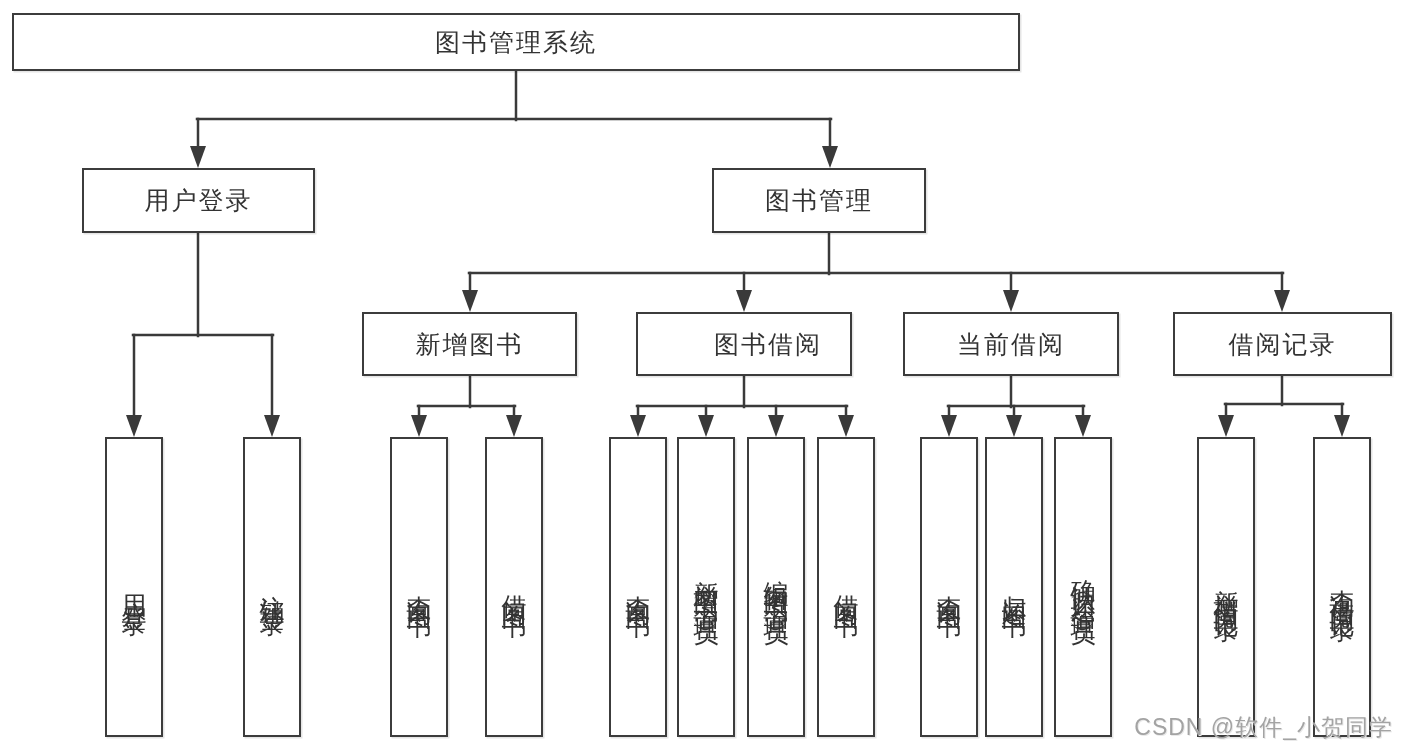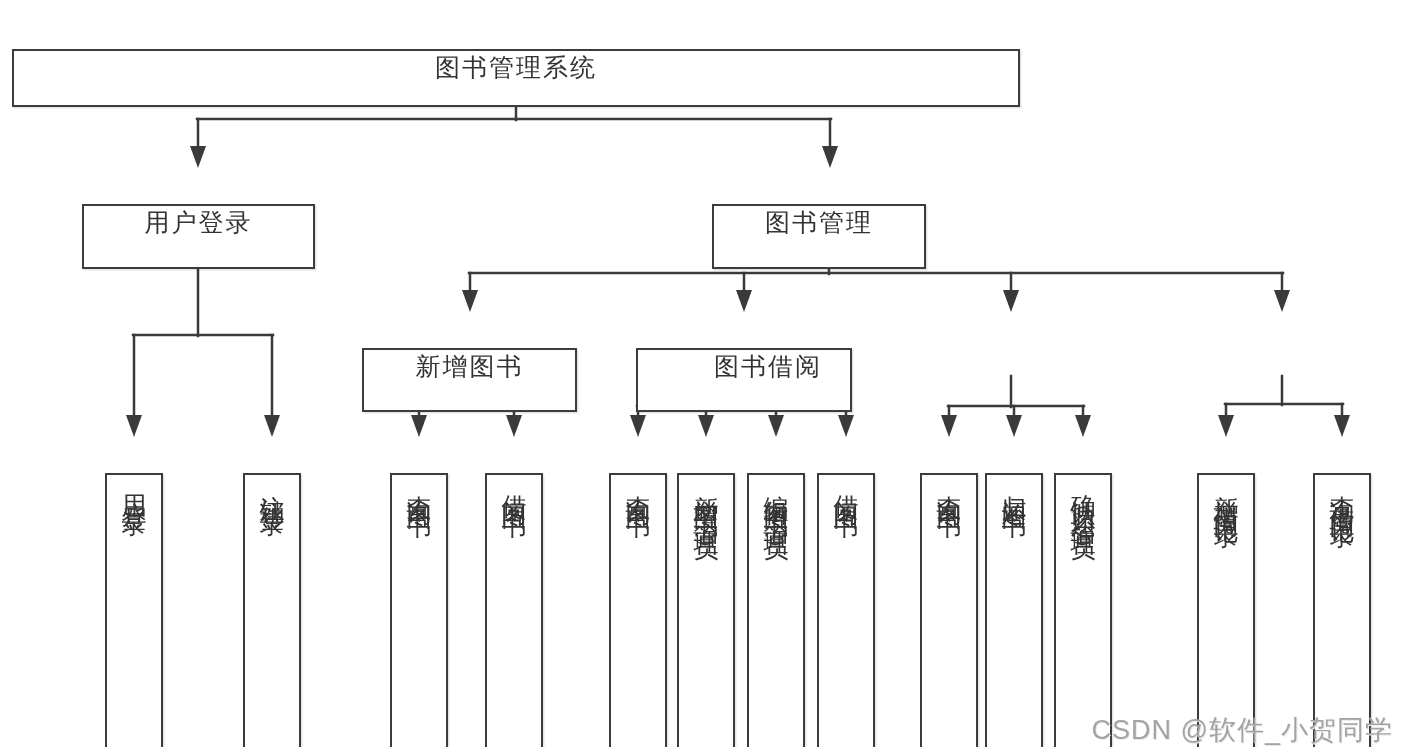--- a/index.html
+++ b/index.html
@@ -5,45 +5,44 @@
   html,body{margin:0;padding:0;background:#fff;}
   .canvas{
     position:relative;width:1405px;height:747px;background:#fff;
     font-family:"Liberation Sans",sans-serif;color:#333;overflow:hidden;
   }
   .edges{position:absolute;left:0;top:0;width:1405px;height:747px;}
   .edges line{stroke:#3a3a3a;stroke-width:2.5;stroke-linecap:square;}
   .edges polygon{fill:#3a3a3a;stroke:none;}
   .node{
     position:absolute;box-sizing:border-box;background:#fff;
-    border:2.5px solid #3c3c3c;display:flex;align-items:flex-start;justify-content:center;
+    border:2.5px solid #3c3c3c;display:flex;align-items:center;justify-content:center;
     font-size:25px;letter-spacing:2px;color:#333;
     box-shadow:1.5px 1.5px 0 rgba(0,0,0,0.10);
-    margin-top:36px;
   }
   .lv0{left:12px;top:13px;width:1008px;height:58px;}
   .lv1a{left:82px;top:168px;width:233px;height:65px;}
   .lv1b{left:712px;top:168px;width:214px;height:65px;}
   .lv2{top:312px;height:64px;}
   .lv2a{left:362px;width:215px;}
   .lv2b{left:636px;width:216px;padding-left:48px;}
   .lv2c{left:903px;width:216px;}
   .lv2d{left:1173px;width:219px;}
   .leaf{top:437px;height:300px;width:58px;}
   .vtext{
     writing-mode:vertical-rl;text-orientation:mixed;
     font-size:25px;letter-spacing:6px;line-height:1;white-space:nowrap;
   }
   .la1{left:105px;} .la2{left:243px;}
   .lb1{left:390px;} .lb2{left:485px;}
   .lc1{left:609px;} .lc2{left:677px;} .lc3{left:747px;} .lc4{left:817px;}
   .ld1{left:920px;} .ld2{left:985px;} .ld3{left:1054px;}
   .le1{left:1197px;} .le2{left:1313px;}
   .watermark{
-    position:absolute;right:12px;top:712px;font-size:27px;letter-spacing:1px;
+    position:absolute;right:12px;top:712px;font-size:23px;letter-spacing:1px;
     color:#a3a3a3;white-space:nowrap;text-shadow:1px 1px 0 #e9e9e9;z-index:5;
   }
 </style>
 </head>
 <body>
 
 <div class="canvas">
 
   <svg class="edges" viewBox="0 0 1405 747">
     <g>
@@ -124,20 +123,26 @@
   <div class="node lv1b">
     <span>图书管理</span>
   </div>
 
   <div class="node lv2 lv2a">
     <span>新增图书</span>
   </div>
   <div class="node lv2 lv2b">
     <span>图书借阅</span>
   </div>
+  <div class="node lv2 lv2c">
+    <span>当前借阅</span>
+  </div>
+  <div class="node lv2 lv2d">
+    <span>借阅记录</span>
+  </div>
 
   <div class="node leaf la1">
     <span class="vtext">用户登录</span>
   </div>
   <div class="node leaf la2">
     <span class="vtext">注销登录</span>
   </div>
 
   <div class="node leaf lb1">
     <span class="vtext">查询图书</span>

